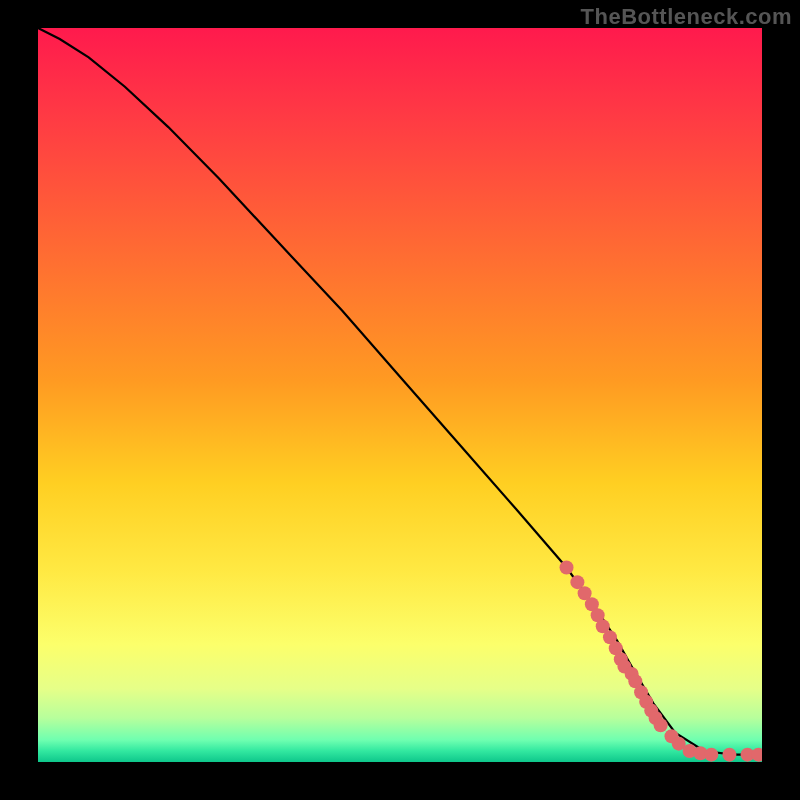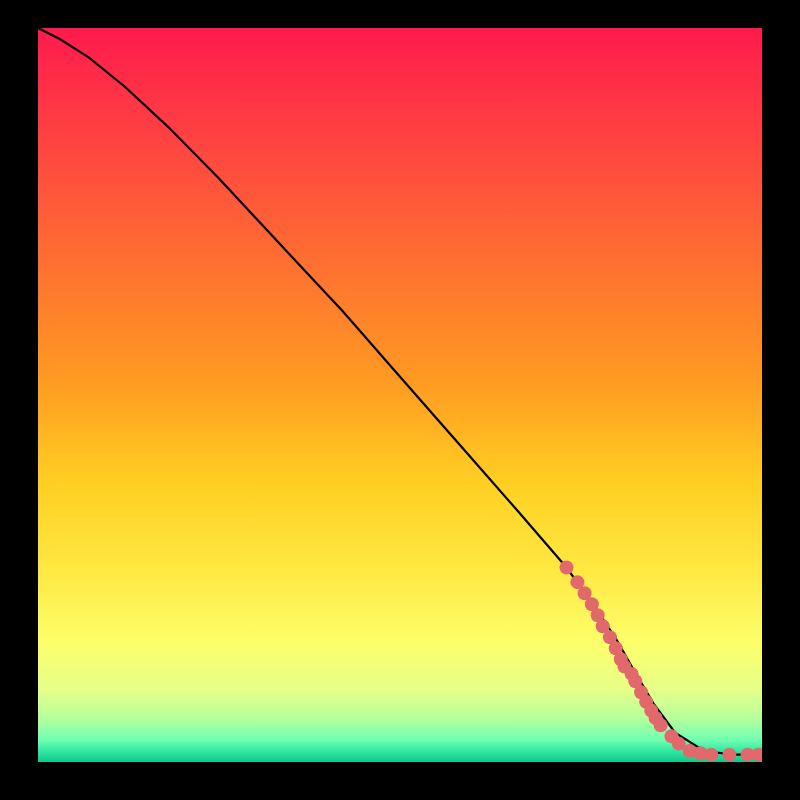--- a/index.html
+++ b/index.html
@@ -37,20 +37,21 @@
   .plot svg {
     display: block;
     width: 724px;
     height: 734px;
   }
 </style>
 </head>
 <body>
 
 <div class="stage">
+  <div class="watermark">TheBottleneck.com</div>
 
   <div class="plot">
     <svg viewBox="0 0 724 734">
       <defs>
         <linearGradient id="bg-grad" x1="0" y1="0" x2="0" y2="1">
         <stop offset="0%" stop-color="#ff1a4d"></stop>
             <stop offset="12%" stop-color="#ff3a44"></stop>
             <stop offset="30%" stop-color="#ff6a33"></stop>
             <stop offset="48%" stop-color="#ff9a22"></stop>
             <stop offset="62%" stop-color="#ffcf22"></stop>

